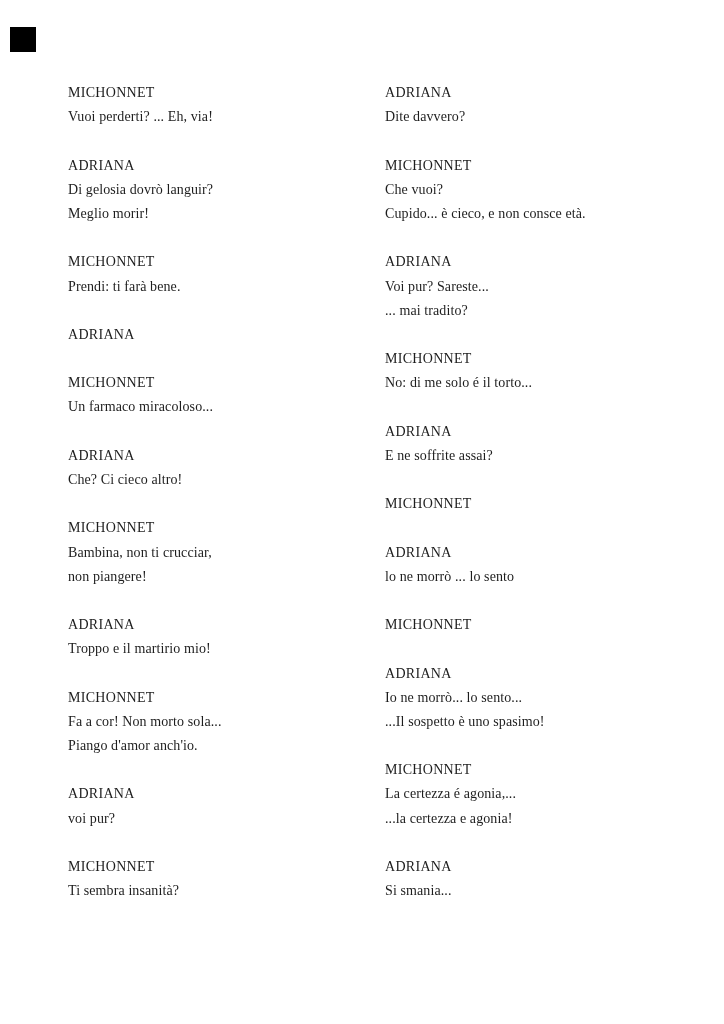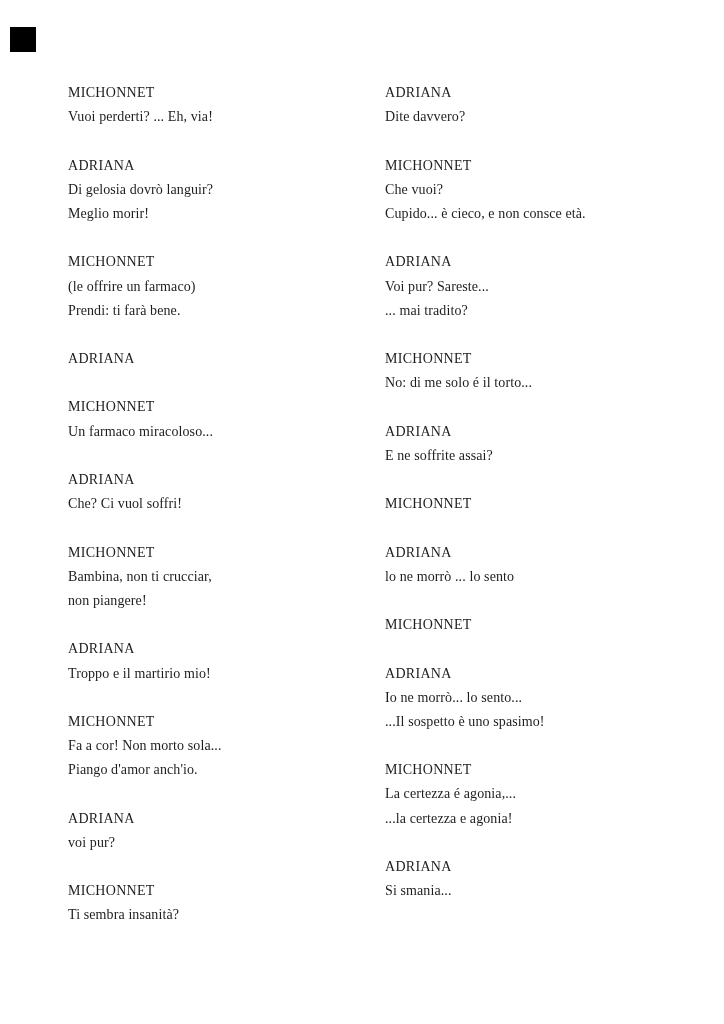--- a/index.html
+++ b/index.html
@@ -47,33 +47,32 @@
         <div class="line speaker">MICHONNET</div>
         <div class="line">Vuoi perderti? ... Eh, via!</div>
       </div>
       <div class="block">
         <div class="line speaker">ADRIANA</div>
         <div class="line">Di gelosia dovrò languir?</div>
         <div class="line">Meglio morir!</div>
       </div>
       <div class="block">
         <div class="line speaker">MICHONNET</div>
-        <div class="line">(le offrire un farmaco)</div>
         <div class="line">Prendi: ti farà bene.</div>
       </div>
       <div class="block">
         <div class="line speaker">ADRIANA</div>
       </div>
       <div class="block">
         <div class="line speaker">MICHONNET</div>
         <div class="line">Un farmaco miracoloso...</div>
       </div>
       <div class="block">
         <div class="line speaker">ADRIANA</div>
-        <div class="line">Che? Ci vuol soffri!</div>
+        <div class="line">Che? Ci cieco altro!</div>
       </div>
       <div class="block">
         <div class="line speaker">MICHONNET</div>
         <div class="line">Bambina, non ti crucciar,</div>
         <div class="line">non piangere!</div>
       </div>
       <div class="block">
         <div class="line speaker">ADRIANA</div>
         <div class="line">Troppo e il martirio mio!</div>
       </div>

